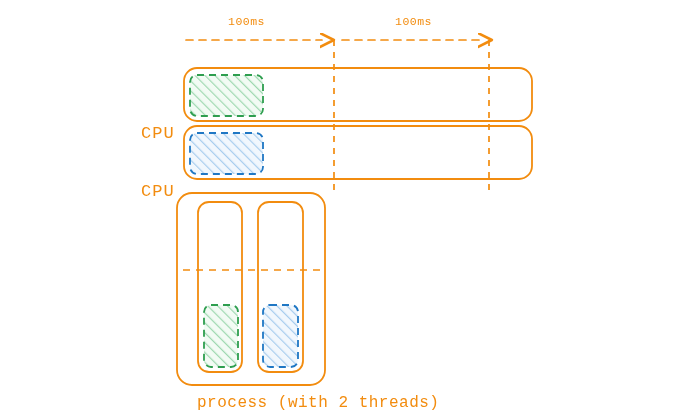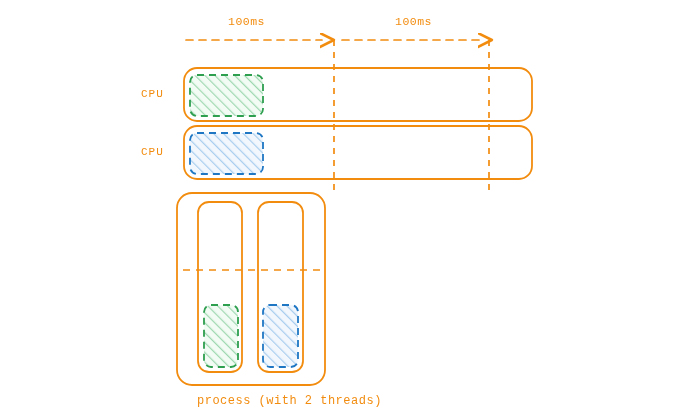--- a/index.html
+++ b/index.html
@@ -11,23 +11,23 @@
   #stage svg{position:absolute;left:0;top:0;width:700px;height:416px;}
   .lbl{
     position:absolute;
     color:#f28c0f;
     font-family:Liberation Mono, monospace;
     font-size:11px;
     letter-spacing:.6px;
     white-space:nowrap;
     user-select:none;
   }
-  .lbl-cpu{font-size:11px;letter-spacing:1px;}
+  .lbl-cpu{font-size:17px;letter-spacing:1px;margin-top:36px;}
   .lbl-ms{font-size:11.5px;letter-spacing:.5px;}
-  .lbl-proc{font-size:12px;letter-spacing:.5px;text-align:center;}
+  .lbl-proc{font-size:16px;letter-spacing:.5px;text-align:center;}
 </style>
 </head>
 <body>
 
 <div id="stage">
 
   <svg viewBox="0 0 700 416" xmlns="http://www.w3.org/2000/svg">
     <defs>
       <pattern id="hatch-green" width="7" height="7" patternTransform="rotate(-45)" patternUnits="userSpaceOnUse">
         <rect width="7" height="7" fill="#f2fbf4"></rect>

